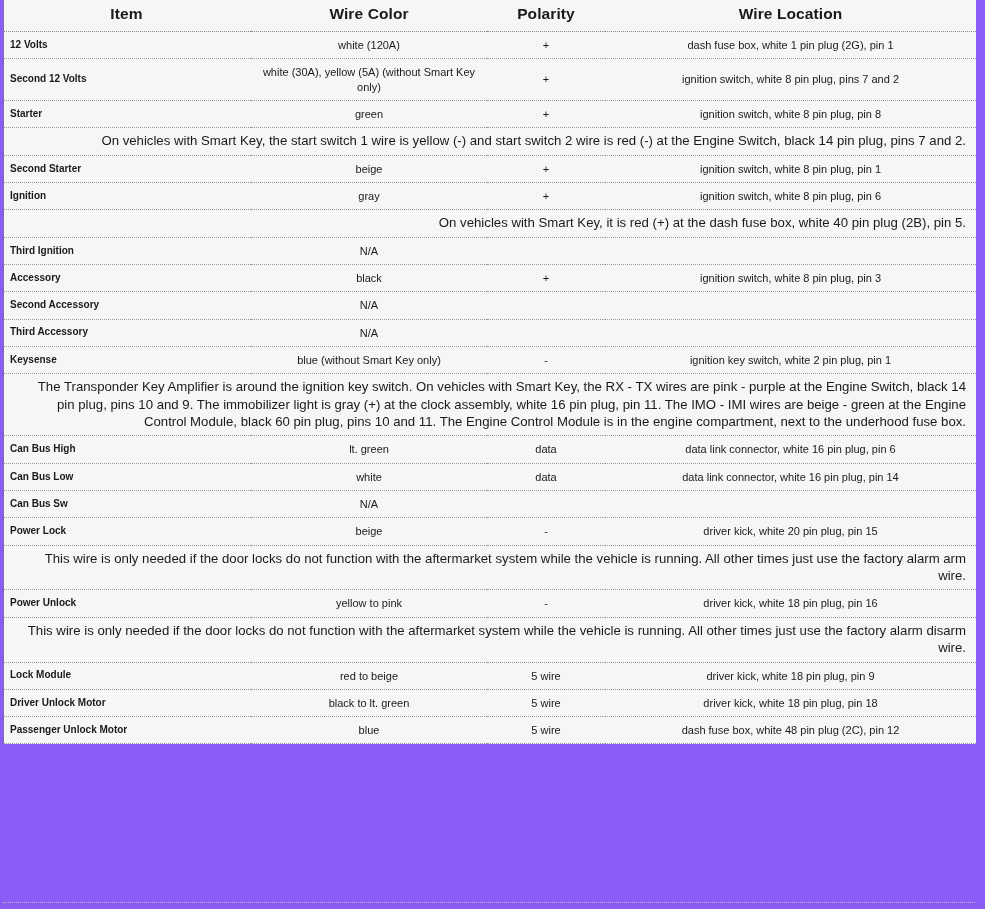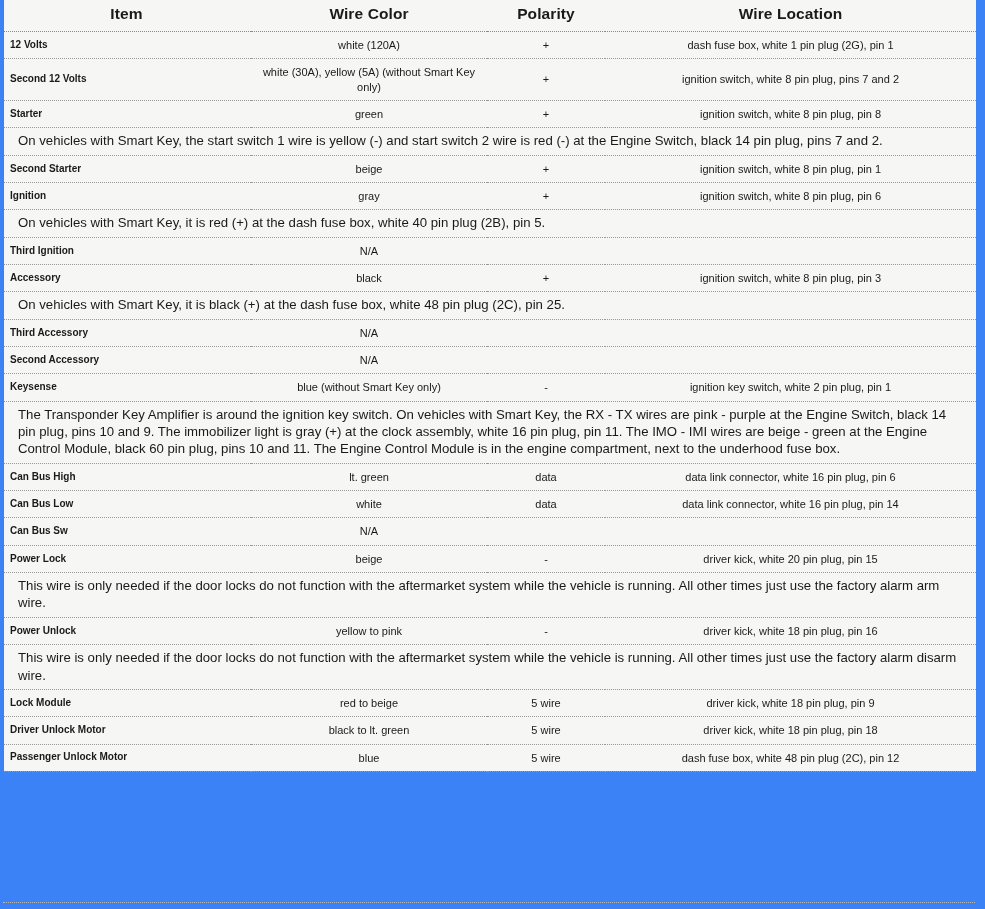--- a/index.html
+++ b/index.html
@@ -12,21 +12,21 @@
     height: 909px;
     font-family: "Liberation Sans", sans-serif;
     color: #1a1a1a;
     -webkit-font-smoothing: antialiased;
   }
 
   .sheet {
     position: relative;
     width: 985px;
     height: 909px;
-    background: #3b82f6;
+    background: #8b5cf6;
     overflow: hidden;
   }
 
   
   .wire-table {
     position: absolute;
     left: 3px;
     top: 0px;
     width: 972px;
     border-left: 1px dotted #777;
@@ -79,21 +79,21 @@
     padding: 6px 6px 6px 6px;
     line-height: 1.3;
   }
 
   tr.note-row > td {
     border-bottom: 1px dotted #999;
     background: #f6f6f4;
     padding: 4px 10px 5px 14px;
     font-size: 13.2px;
     font-weight: normal;
-    text-align: left;
+    text-align: right;
     line-height: 1.32;
     margin-top: 20px;
   }
 
   
   .bottom-edge {
     position: absolute;
     left: 3px;
     right: 10px;
     bottom: 6px;
@@ -163,31 +163,28 @@
             <td class="cell-color">N/A</td>
             <td class="cell-polarity"></td>
             <td class="cell-location"></td>
           </tr>
           <tr class="data-row">
             <td class="cell-item">Accessory</td>
             <td class="cell-color">black</td>
             <td class="cell-polarity">+</td>
             <td class="cell-location">ignition switch, white 8 pin plug, pin 3</td>
           </tr>
-          <tr class="note-row">
-            <td colspan="4">On vehicles with Smart Key, it is black (+) at the dash fuse box, white 48 pin plug (2C), pin 25.</td>
+          <tr class="data-row">
+            <td class="cell-item">Second Accessory</td>
+            <td class="cell-color">N/A</td>
+            <td class="cell-polarity"></td>
+            <td class="cell-location"></td>
           </tr>
           <tr class="data-row">
             <td class="cell-item">Third Accessory</td>
-            <td class="cell-color">N/A</td>
-            <td class="cell-polarity"></td>
-            <td class="cell-location"></td>
-          </tr>
-          <tr class="data-row">
-            <td class="cell-item">Second Accessory</td>
             <td class="cell-color">N/A</td>
             <td class="cell-polarity"></td>
             <td class="cell-location"></td>
           </tr>
           <tr class="data-row">
             <td class="cell-item">Keysense</td>
             <td class="cell-color">blue (without Smart Key only)</td>
             <td class="cell-polarity">-</td>
             <td class="cell-location">ignition key switch, white 2 pin plug, pin 1</td>
           </tr>

